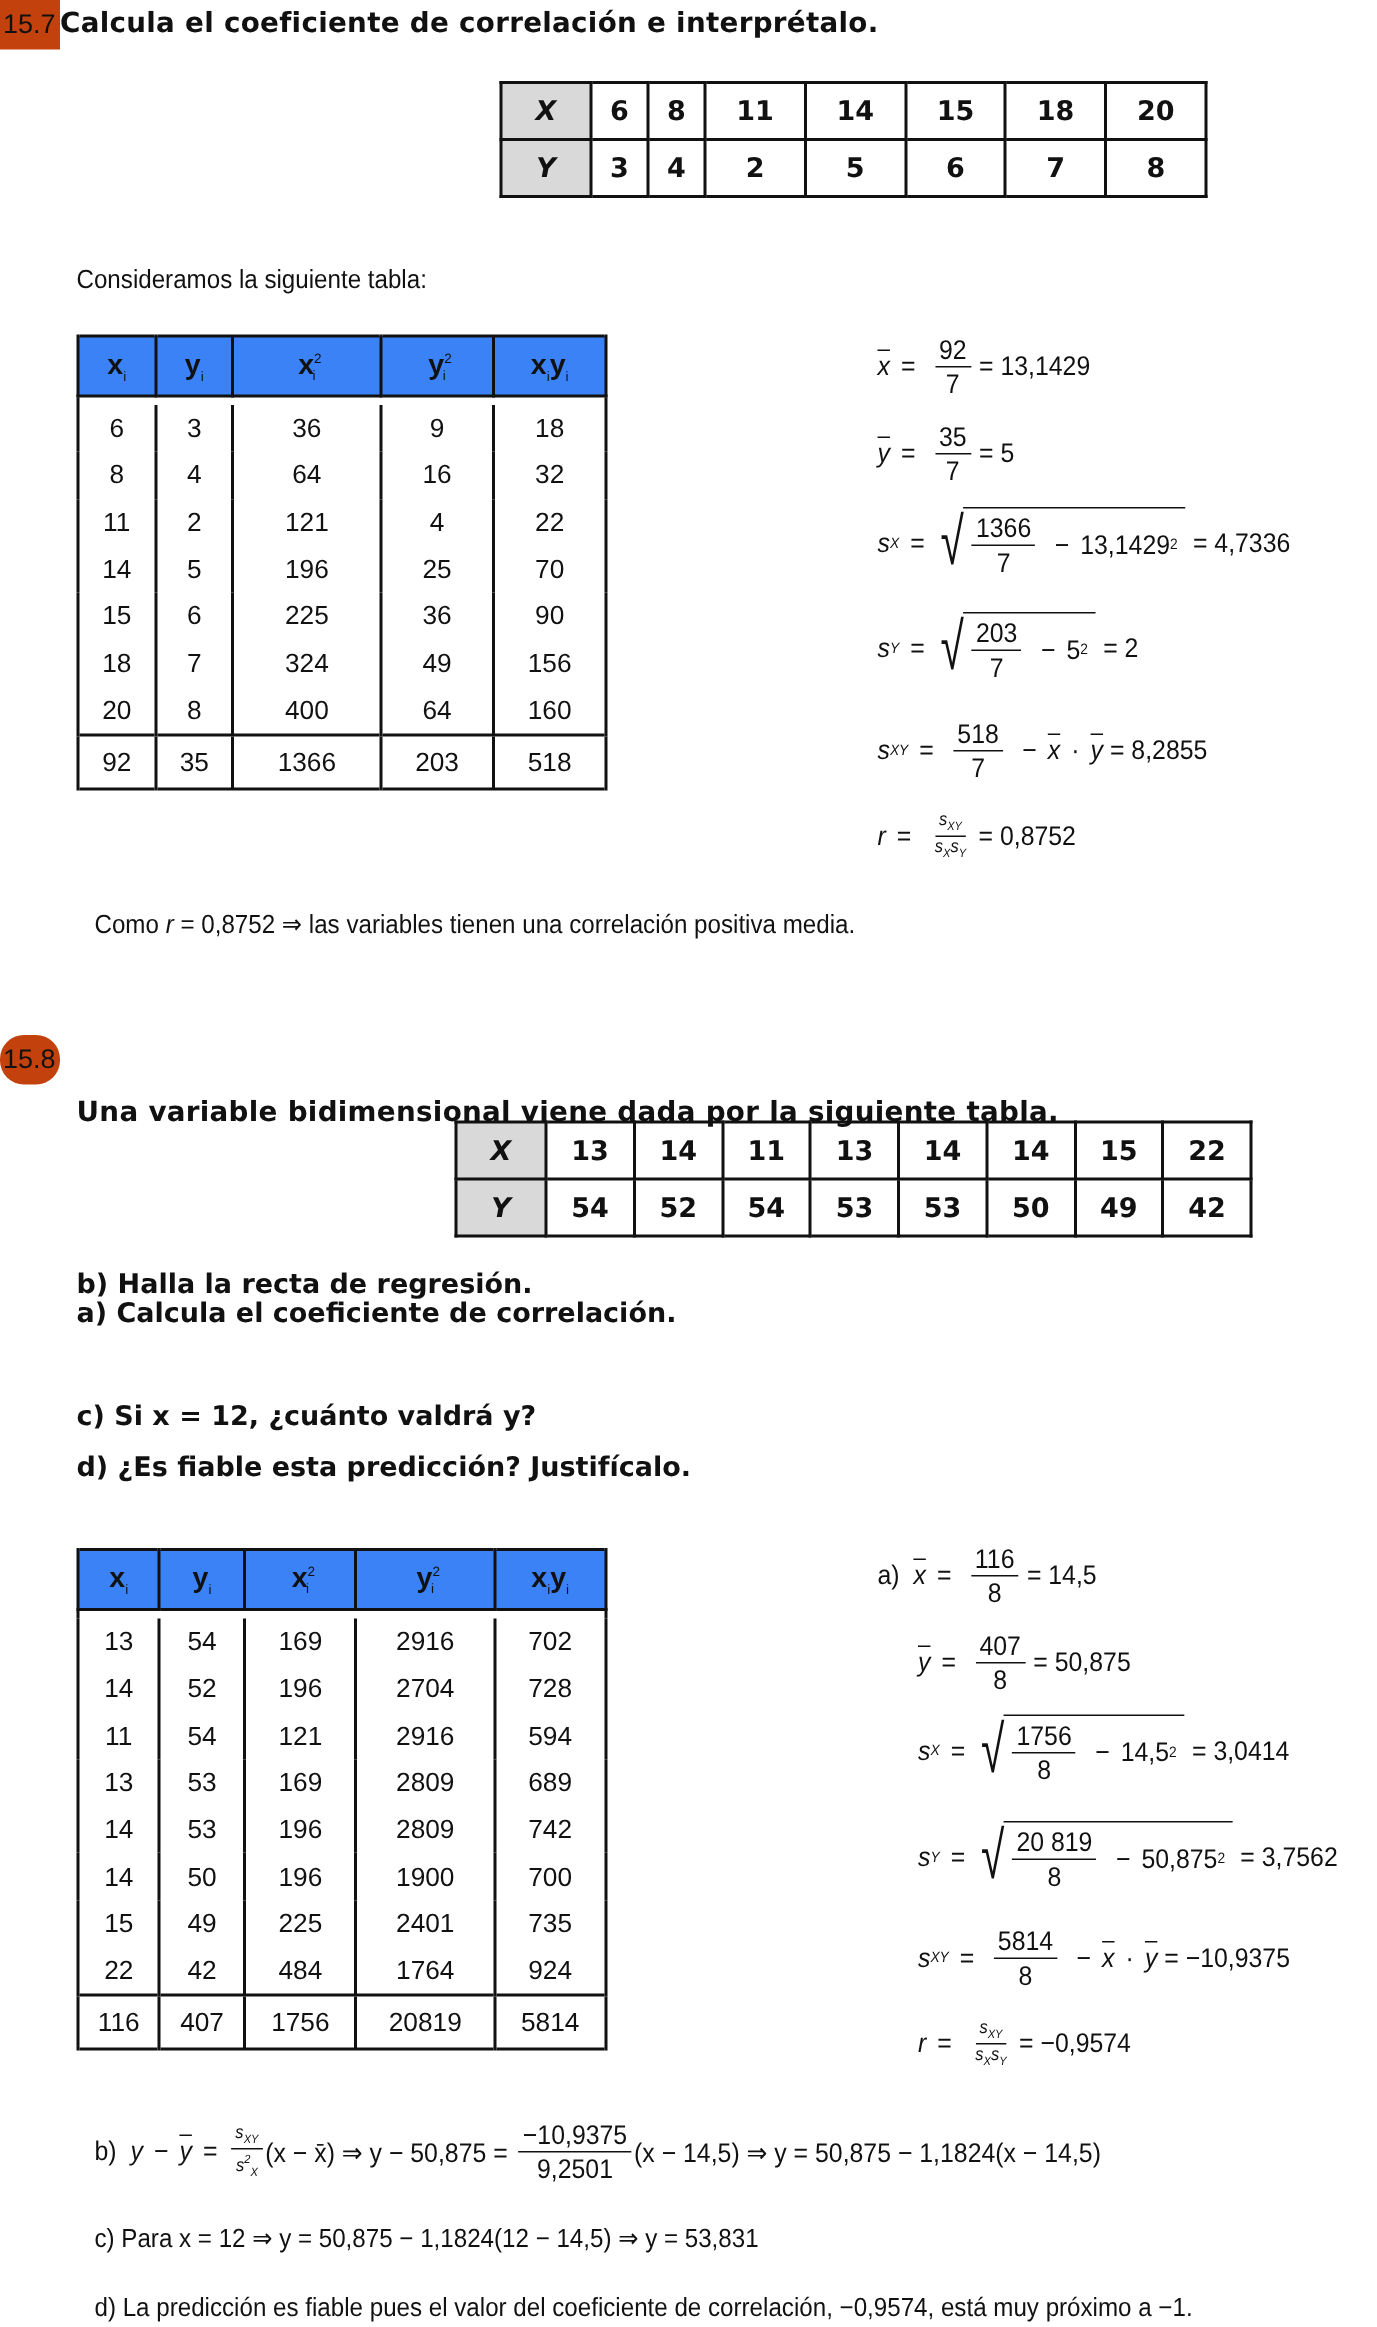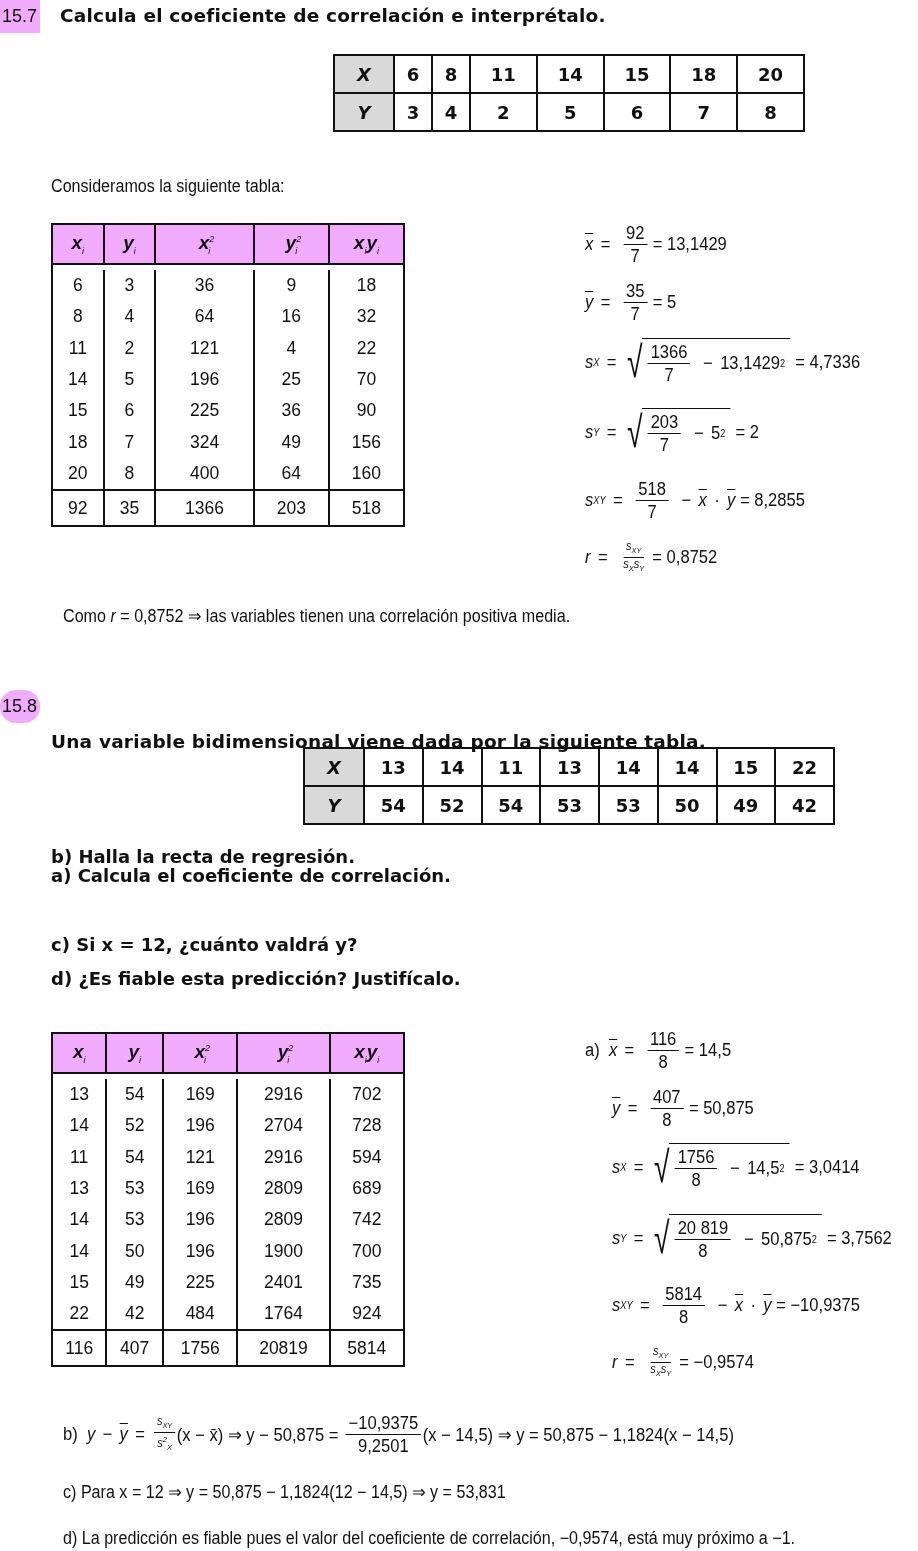--- a/index.html
+++ b/index.html
@@ -1,26 +1,26 @@
 <!DOCTYPE html>
 <html><head>
 <meta charset="utf-8">
 <style>
   html, body { margin:0; padding:0; background:#fff; }
   body { width:918px; height:1551px; position:relative; overflow:hidden;
          font-family:"DejaVu Sans", sans-serif; color:#111; }
-  .num-badge { position:absolute; left:0; background:#f0abfc; font-size:18px;
+  .num-badge { position:absolute; left:0; background:#c2410c; font-size:18px;
                padding:0 3px 0 2px; height:33px; line-height:33px; font-family:"Liberation Sans Narrow","Liberation Sans", sans-serif; }
   .ex-title { position:absolute; font-weight:bold; font-size:18.5px; letter-spacing:0.2px; }
   table { border-collapse:collapse; position:absolute; }
   .data-table td { border:2px solid #111; text-align:center; font-weight:bold; font-size:18px; height:34px; }
   .data-table td.hdr { background:#d9d9d9; font-style:italic; }
   .calc-table { border:2px solid #111; }
   .calc-table th, .calc-table td { border-left:2px solid #111; border-right:2px solid #111; text-align:center; font-size:17.5px; font-family:"Liberation Sans", sans-serif; }
-  .calc-table th { background:#f0abfc; border-bottom:2px solid #111; height:36px; font-style:italic; font-size:19px; }
+  .calc-table th { background:#3b82f6; border-bottom:2px solid #111; height:36px; font-size:19px; }
   .calc-table td { height:31.3px; padding:0; }
   .calc-table tr.total td { border-top:2px solid #111; height:34px; }
   .calc-table th sub { font-size:9px; font-weight:normal; }
   .calc-table th sup { font-size:9px; font-weight:normal; }
   .txt { position:absolute; font-family:"Liberation Sans", sans-serif; font-size:17.5px; white-space:nowrap; transform:scaleX(0.92); transform-origin:left center; }
   .task { position:absolute; font-weight:bold; font-size:18px; white-space:nowrap; }
   .formula { position:absolute; font-family:"Liberation Sans", sans-serif; font-size:18px; white-space:nowrap; display:flex; align-items:center; transform:scaleX(0.92); transform-origin:left center; }
   .frac { display:inline-flex; flex-direction:column; align-items:center; margin:0 6px; vertical-align:middle; }
   .frac .n { border-bottom:1.5px solid #111; padding:0 3px; line-height:22px; }
   .frac .d { line-height:22px; padding:0 3px; }
@@ -32,21 +32,21 @@
   .sup { font-size:10px; vertical-align:8px; }
   .sqrt { display:inline-flex; align-items:center; }
   .sqrt .rad { font-size:44px; line-height:44px; transform:scaleX(0.7); margin-right:-4px; }
   .sqrt .body { border-top:1.5px solid #111; display:inline-flex; align-items:center; padding-top:2px; }
   .op { margin:0 8px; }
 </style>
 </head>
 <body>
 
 <div class="num-badge" style="top:0;">15.7</div>
-<div class="ex-title" style="left:60px; top:5px;">Calcula el coeficiente de correlación e interprétalo.</div>
+<div class="ex-title" style="left:40px; top:5px;">Calcula el coeficiente de correlación e interprétalo.</div>
 
 <table class="data-table" style="left:333px; top:54px; width:472px;">
   <tbody>
       <tr>
     <td class="hdr" style="width:56px;">X</td>
     <td>6</td>
     <td>8</td>
     <td>11</td>
     <td>14</td>
     <td>15</td>

